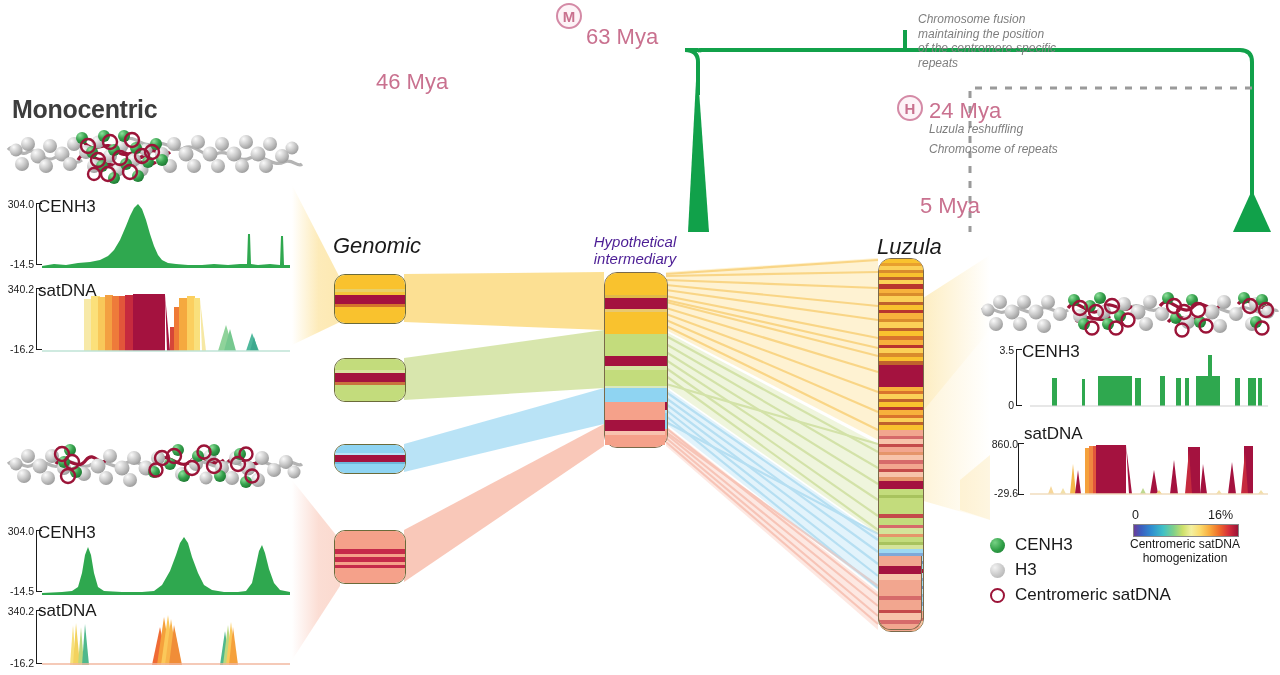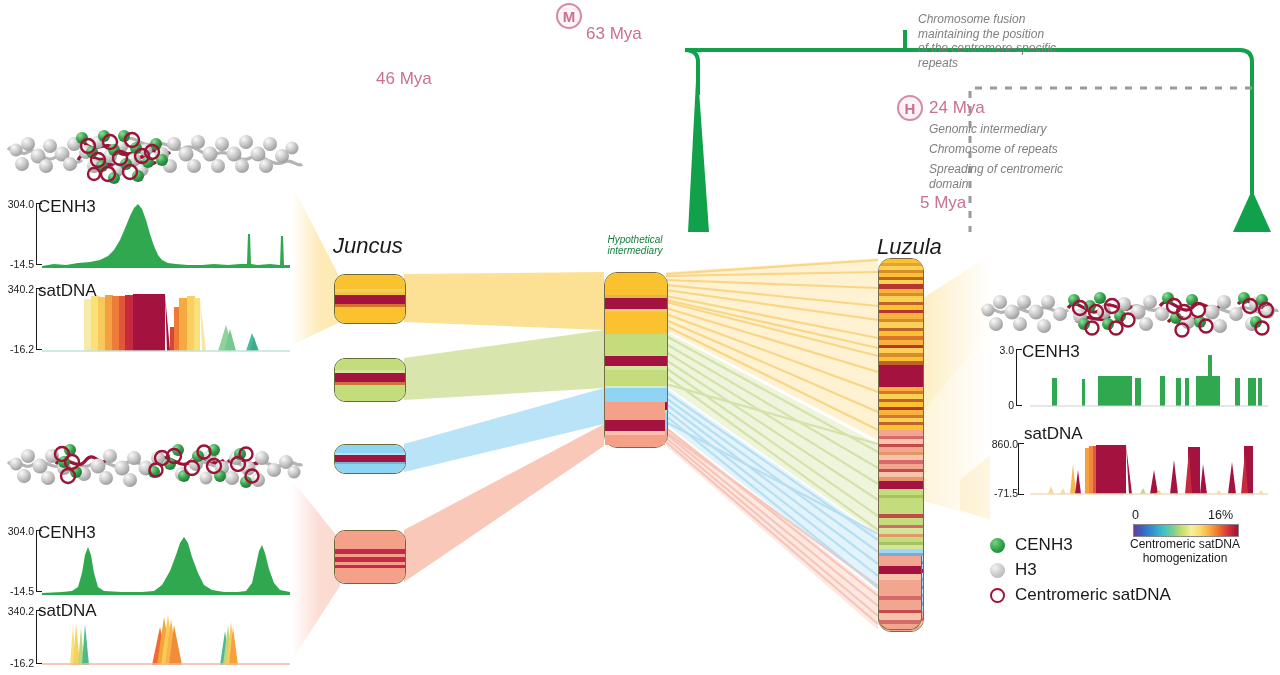--- a/index.html
+++ b/index.html
@@ -4,24 +4,24 @@
 <style>
   html,body{margin:0;padding:0;background:#ffffff;}
   body{width:1280px;height:675px;position:relative;overflow:hidden;
        font-family:"Liberation Sans", sans-serif;color:#231f20;}
   .fig{position:absolute;inset:0;}
   .abs{position:absolute;}
 
   
   .panel-title{font-size:25px;font-weight:bold;color:#3d3d3d;letter-spacing:-0.3px;}
   .genus{font-size:22px;font-style:italic;color:#1a1a1a;}
-  .hyp{font-size:10px;font-style:italic;color:#15803d;line-height:1.12;text-align:center;}
+  .hyp{font-size:15px;font-style:italic;color:#4c1d95;line-height:1.12;text-align:center;}
   .trackname{font-size:17px;color:#1a1a1a;}
   .axlab{font-size:10.5px;color:#1a1a1a;text-align:right;}
-  .mya{font-size:17px;color:#c9718f;}
+  .mya{font-size:22px;color:#c9718f;}
   .note{font-size:12px;font-style:italic;color:#7e7e7e;line-height:1.22;}
   .legtxt{font-size:17px;color:#1a1a1a;}
   .cbtxt{font-size:12px;color:#1a1a1a;text-align:center;line-height:1.15;}
   .cbend{font-size:12.5px;color:#1a1a1a;}
 
   
   .node{width:26px;height:26px;border-radius:50%;border:2.2px solid #d48aa6;
         background:#fdf3f7;display:flex;align-items:center;justify-content:center;
         font-size:15px;font-weight:bold;color:#c9718f;box-sizing:border-box;}
 
@@ -87,25 +87,24 @@
 </div>
 <div class="abs mya" style="left:929px;top:98px;">24 Mya</div>
 
 <div class="abs mya" style="left:920px;top:193px;">5 Mya</div>
 
 <div class="abs note" style="left:918px;top:12px;width:152px;white-space:pre-line;">Chromosome fusion
 maintaining the position
 of the centromere-specific
 repeats</div>
 
-<div class="abs note" style="left:929px;top:122px;width:150px;white-space:pre-line;">Genomic intermediary</div>
+<div class="abs note" style="left:929px;top:122px;width:150px;white-space:pre-line;">Luzula reshuffling</div>
 <div class="abs note" style="left:929px;top:142px;width:150px;white-space:pre-line;">Chromosome of repeats</div>
-<div class="abs note" style="left:929px;top:162px;width:150px;white-space:pre-line;">Spreading of centromeric
-domain</div>
-
+
+<div class="abs panel-title" style="left:12px;top:95px;">Monocentric</div>
 
 <svg class="abs" style="left:6px;top:120px;width:300px;height:72px;">
   <defs>
     <radialGradient id="gH3" cx="33%" cy="28%" r="75%">
       <stop offset="0%" stop-color="#fafafa"></stop>
           <stop offset="55%" stop-color="#c9c9c9"></stop>
       <stop offset="100%" stop-color="#9d9d9d"></stop>
     </radialGradient>
     <radialGradient id="gCEN" cx="33%" cy="28%" r="75%">
       <stop offset="0%" stop-color="#8fe09c"></stop>
@@ -420,21 +419,21 @@
   <path d="M666 272 L878 258 L878 440 L666 330 Z" fill="#fbd46a" opacity="0.30"></path>
   <path d="M666 332 L878 444 L878 534 L666 386 Z" fill="#c9dd8e" opacity="0.30"></path>
   <path d="M666 388 L878 536 L878 590 L666 424 Z" fill="#9ed8f2" opacity="0.30"></path>
   <path d="M666 426 L878 592 L878 630 L666 446 Z" fill="#f7b39e" opacity="0.30"></path>
 
   <path d="M920 300 L990 255 L990 330 L920 415 Z" fill="url(#fadeY2)" opacity="0.45"></path>
   <path d="M920 415 L990 330 L990 520 L920 500 Z" fill="url(#fadeY2)" opacity="0.28"></path>
   <path d="M960 480 L990 455 L990 520 L960 510 Z" fill="#fbd46a" opacity="0.20"></path>
 </svg>
 
-<div class="abs genus" style="left:333px;top:233px;">Juncus</div>
+<div class="abs genus" style="left:333px;top:233px;">Genomic</div>
 <div class="abs hyp" style="left:583px;top:234px;width:104px;white-space:pre-line;">Hypothetical
 intermediary</div>
 <div class="abs genus" style="left:877px;top:234px;">Luzula</div>
 
 <div class="chrom" style="left:334px;top:274px;width:70px;height:48px;">
   <div class="band" style="top:0;height:14px;background:#f9c22e;"></div>
   <div class="band" style="top:14px;height:3px;background:#e8d06a;"></div>
   <div class="band" style="top:17px;height:3px;background:#f4c53a;"></div>
   <div class="band" style="top:20px;height:9px;background:#a4123f;"></div>
   <div class="band" style="top:29px;height:3px;background:#d4742c;"></div>
@@ -675,21 +674,21 @@
         <circle cx="204" cy="34" r="7"></circle>
         <circle cx="202" cy="52" r="6.5"></circle>
     <circle cx="218" cy="32" r="7"></circle>
         <circle cx="226" cy="48" r="6.5"></circle>
     <circle cx="270" cy="28" r="7"></circle>
         <circle cx="286" cy="32" r="7"></circle>
         <circle cx="282" cy="50" r="6.5"></circle>
   </g>
 </svg>
 
-<div class="abs axlab" style="left:988px;top:344px;width:26px;">3.0</div>
+<div class="abs axlab" style="left:988px;top:344px;width:26px;">3.5</div>
 <div class="abs axlab" style="left:988px;top:399px;width:26px;">0</div>
 <div class="bracket" style="left:1016px;top:349px;height:57px;"></div>
 <div class="abs trackname" style="left:1022px;top:342px;">CENH3</div>
 <svg class="abs" style="left:1030px;top:346px;width:238px;height:62px;">
   <g fill="#2fa84f">
     <rect x="22" y="32" width="5" height="28"></rect>
     <rect x="52" y="33" width="3" height="27"></rect>
     <rect x="68" y="30" width="34" height="30"></rect>
     <rect x="105" y="32" width="6" height="28"></rect>
     <rect x="130" y="30" width="5" height="30"></rect>
@@ -698,21 +697,21 @@
     <rect x="166" y="30" width="24" height="30"></rect>
     <rect x="178" y="9" width="4" height="51"></rect>
     <rect x="205" y="32" width="5" height="28"></rect>
     <rect x="218" y="32" width="8" height="28"></rect>
     <rect x="228" y="32" width="4" height="28"></rect>
   </g>
   <line x1="0" y1="60" x2="238" y2="60" stroke="#cfcfcf" stroke-width="1.2"></line>
 </svg>
 
 <div class="abs axlab" style="left:978px;top:438px;width:40px;">860.0</div>
-<div class="abs axlab" style="left:978px;top:487px;width:40px;">-71.5</div>
+<div class="abs axlab" style="left:978px;top:487px;width:40px;">-29.6</div>
 <div class="bracket" style="left:1018px;top:443px;height:52px;"></div>
 <div class="abs trackname" style="left:1024px;top:424px;">satDNA</div>
 <svg class="abs" style="left:1030px;top:440px;width:238px;height:58px;">
   <g>
     <path d="M18 54 L21 46 L24 54 Z" fill="#f7d79a"></path>
     <path d="M30 54 L33 48 L36 54 Z" fill="#f2e0a8"></path>
     <path d="M40 54 L43 24 L46 54 Z" fill="#f5b84a"></path>
     <path d="M45 54 L48 30 L51 54 Z" fill="#a4123f"></path>
     <rect x="55" y="8" width="5" height="46" fill="#f5a13c"></rect>
     <rect x="59" y="6" width="5" height="48" fill="#f08640"></rect>

